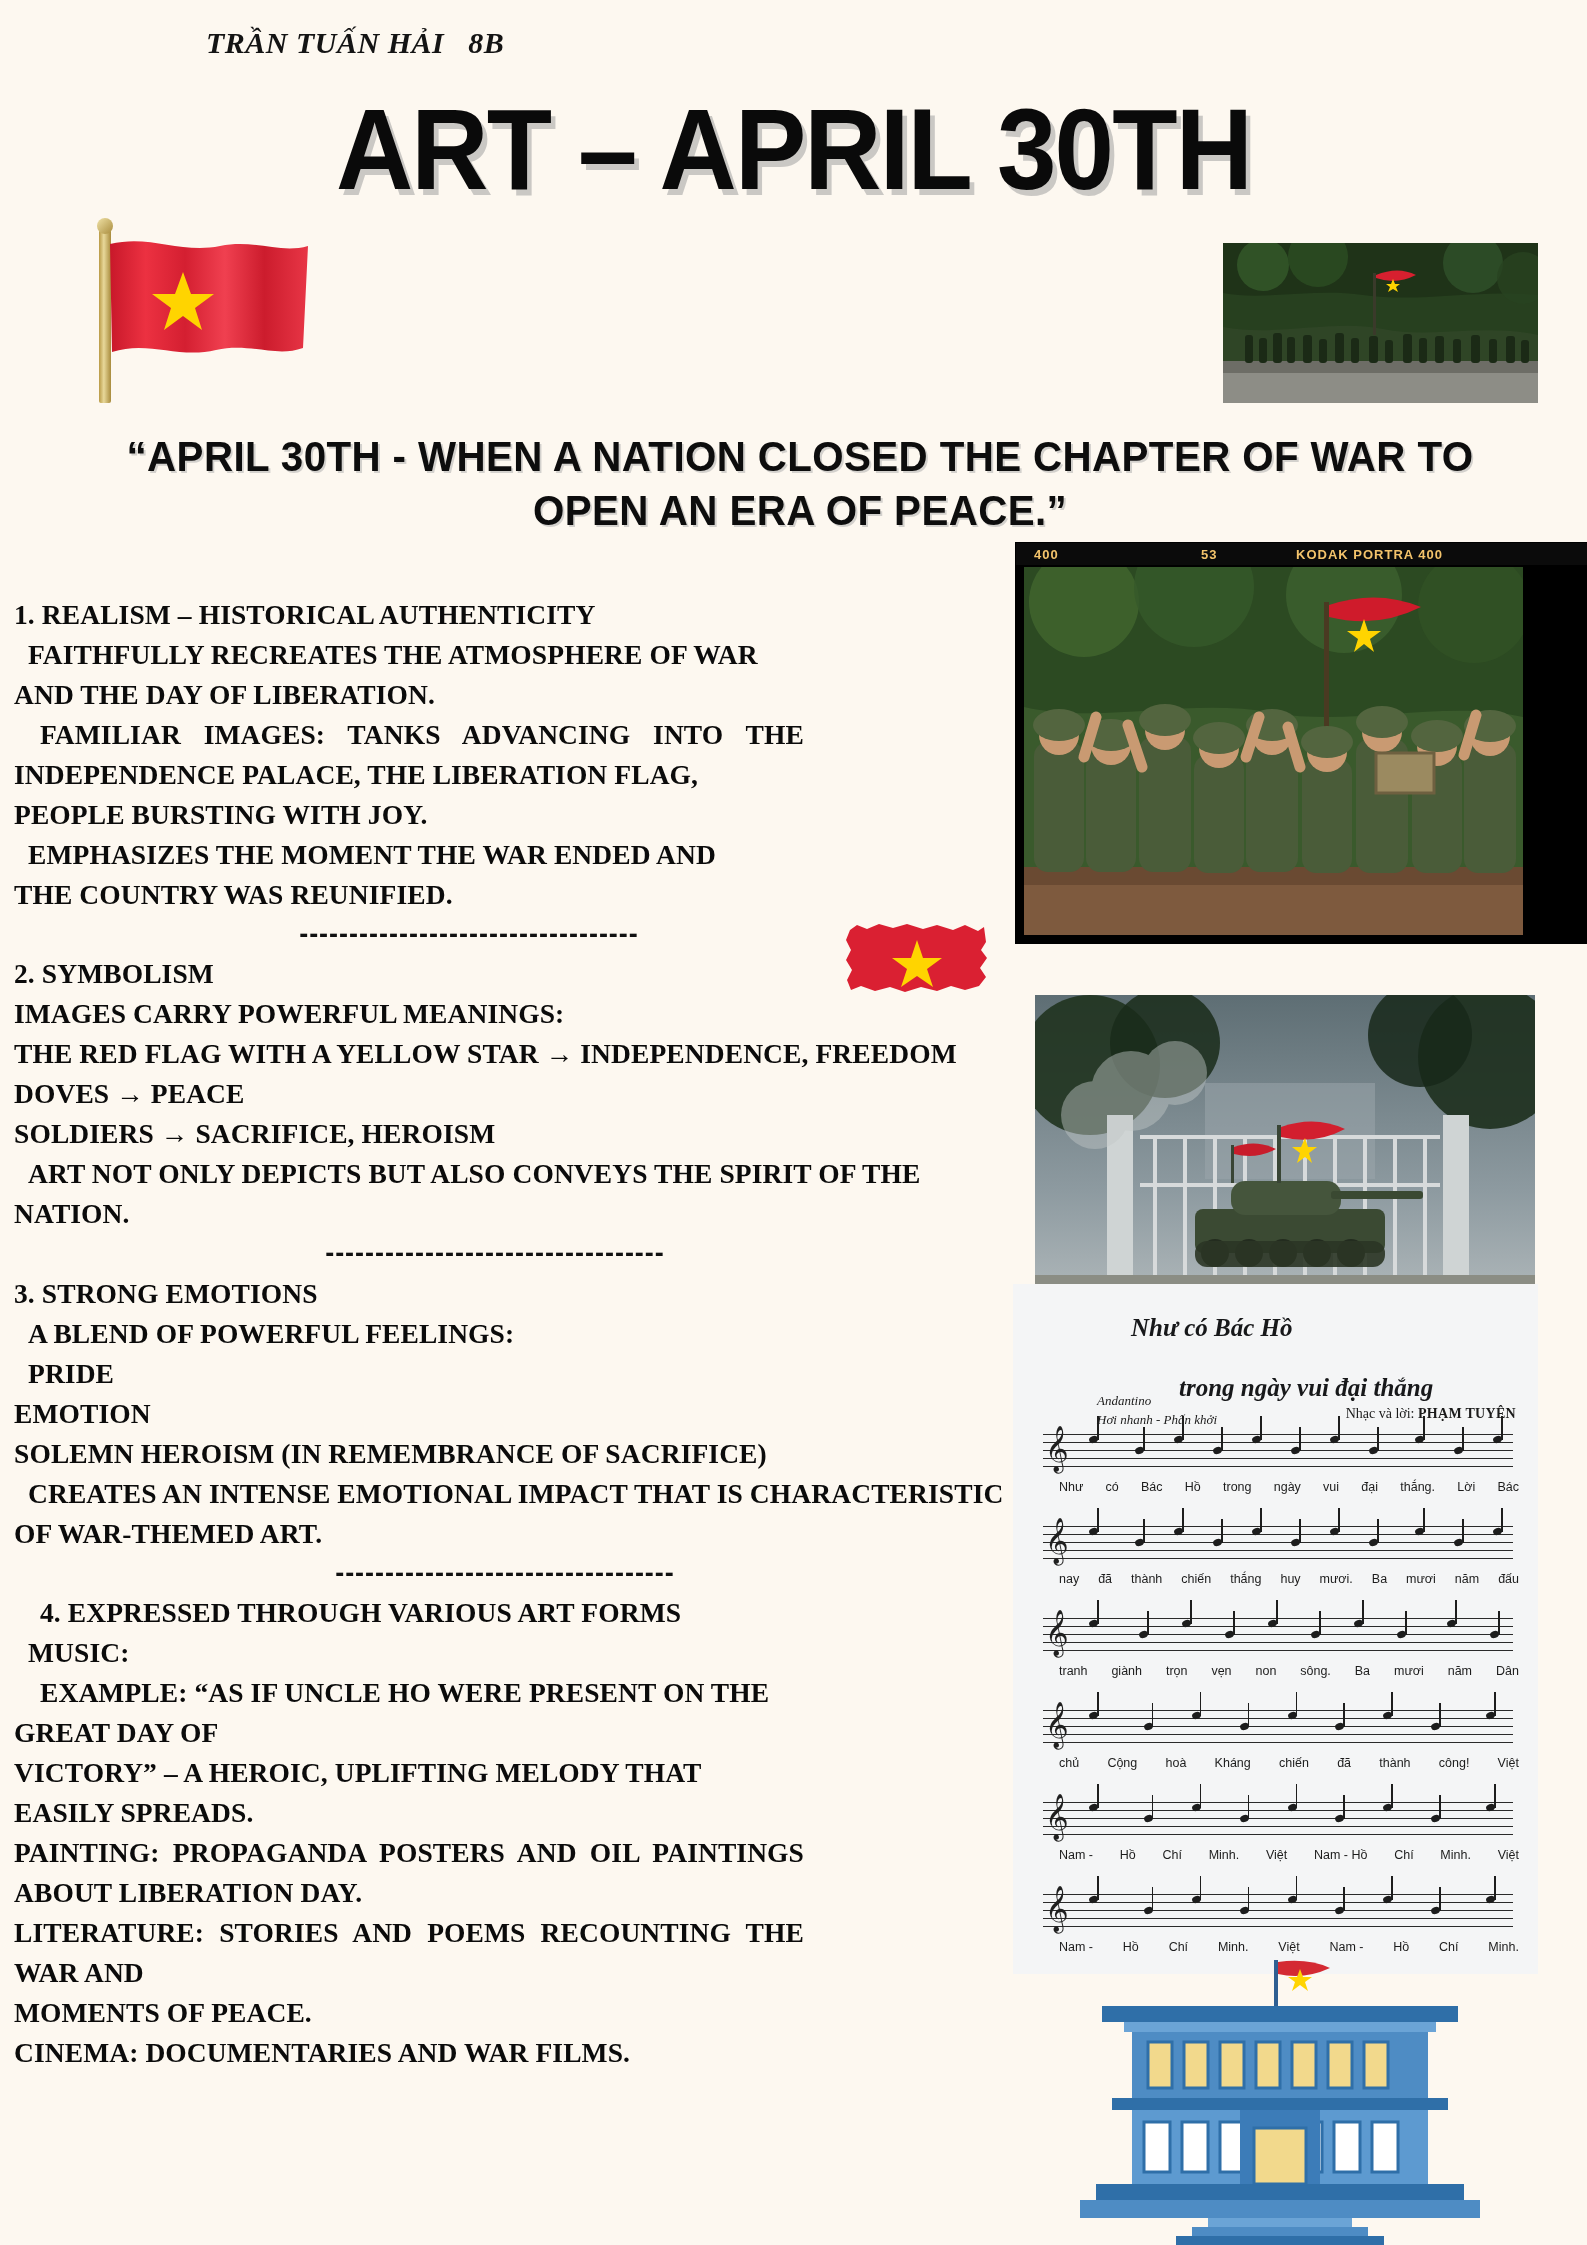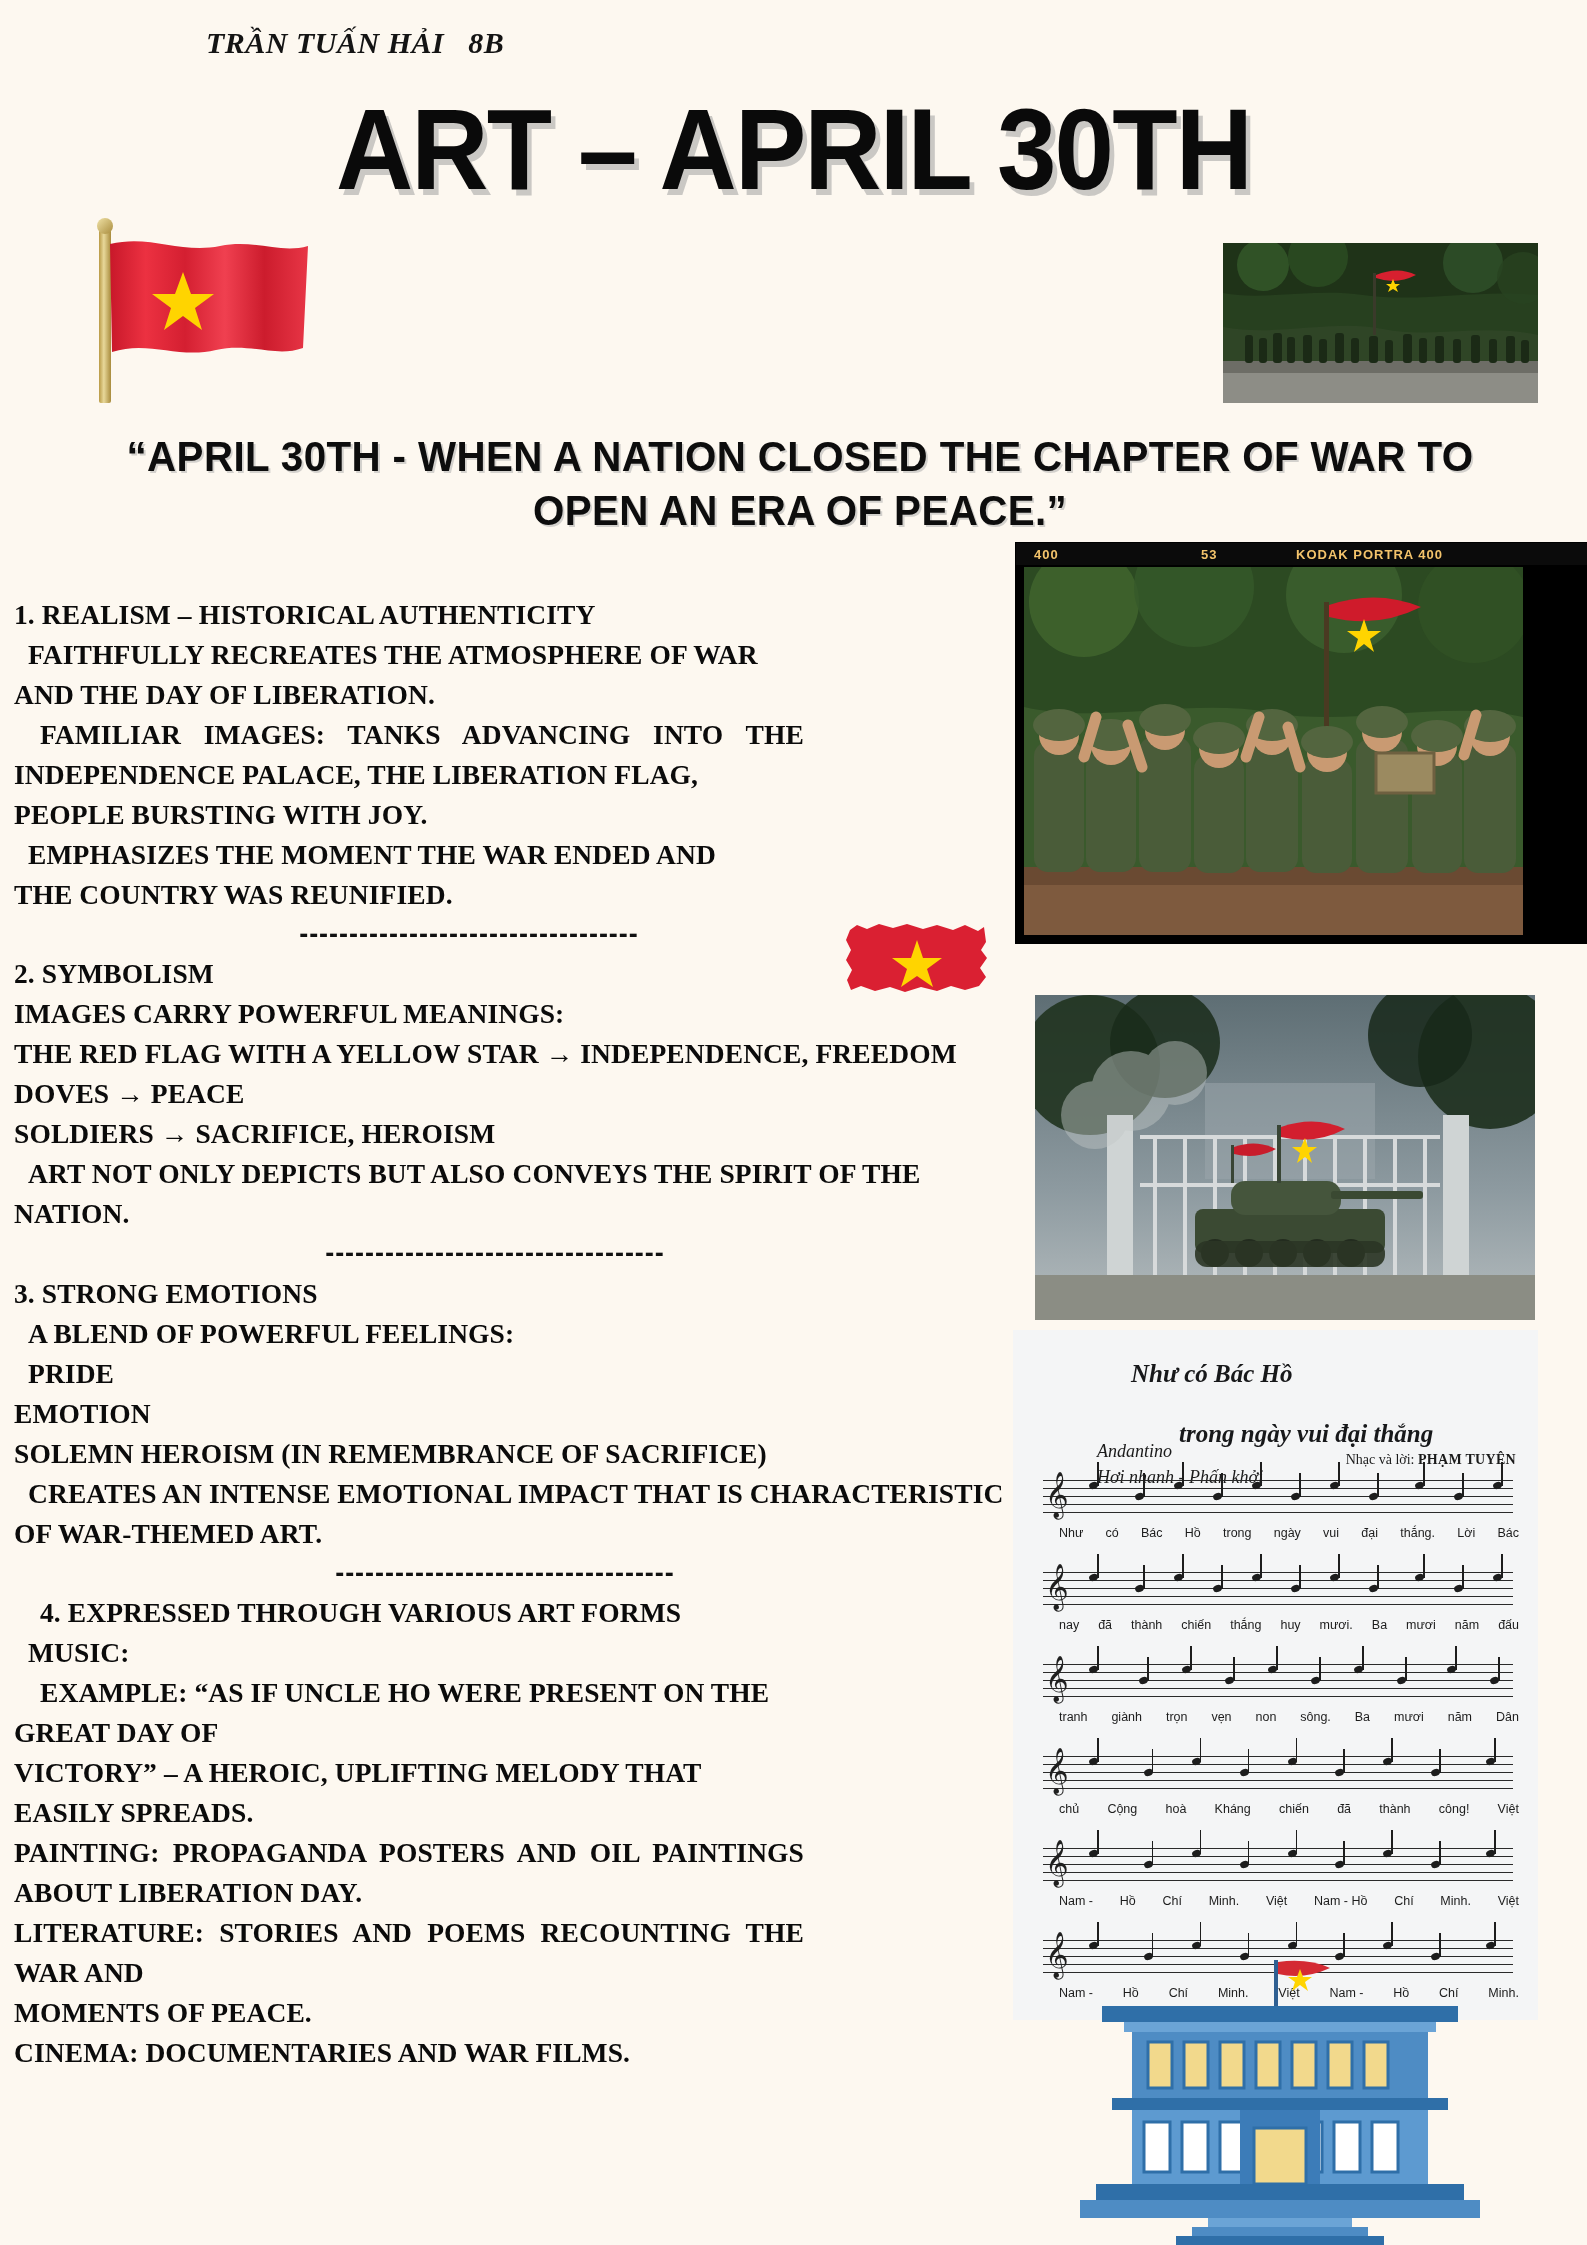--- a/index.html
+++ b/index.html
@@ -110,34 +110,34 @@
   .kodak-img{position:absolute;left:8px;top:24px;width:499px;height:368px;overflow:hidden;background:#2b3a22;}
 
   
   .photo-tank{
     position:absolute;left:1035px;top:995px;width:500px;height:325px;
     overflow:hidden;background:#2c3640;
   }
 
   
   .sheet{
-    position:absolute;left:1013px;top:1330px;width:525px;height:690px;
+    position:absolute;left:1013px;top:1284px;width:525px;height:690px;
     background:#f4f5f6;
     overflow:hidden;
   }
   .sheet-title{
     position:absolute;left:118px;top:28px;width:400px;
     font-family:"Liberation Serif",serif;
     font-style:italic;font-weight:bold;
     font-size:25px;line-height:1.25;color:#17181a;
   }
   .sheet-title .l2{display:block;padding-left:48px;margin-top:29px;}
   .tempo{
     position:absolute;left:84px;top:108px;
-    font-family:"Liberation Serif",serif;font-style:italic;font-size:18px;
+    font-family:"Liberation Serif",serif;font-style:italic;font-size:13px;
     line-height:1.45;color:#1b1b1b;
   }
   .composer{
     position:absolute;right:22px;top:122px;
     font-family:"Liberation Serif",serif;font-size:14px;color:#1b1b1b;
   }
   .composer b{font-family:"Liberation Serif",serif;font-weight:bold;letter-spacing:.3px;}
   .staff{position:absolute;left:30px;width:470px;height:44px;}
   .staff .lines{position:absolute;left:0;top:0;width:470px;height:34px;}
   .staff .lines i{position:absolute;left:0;width:470px;height:1px;background:#2a2a2a;display:block;}

